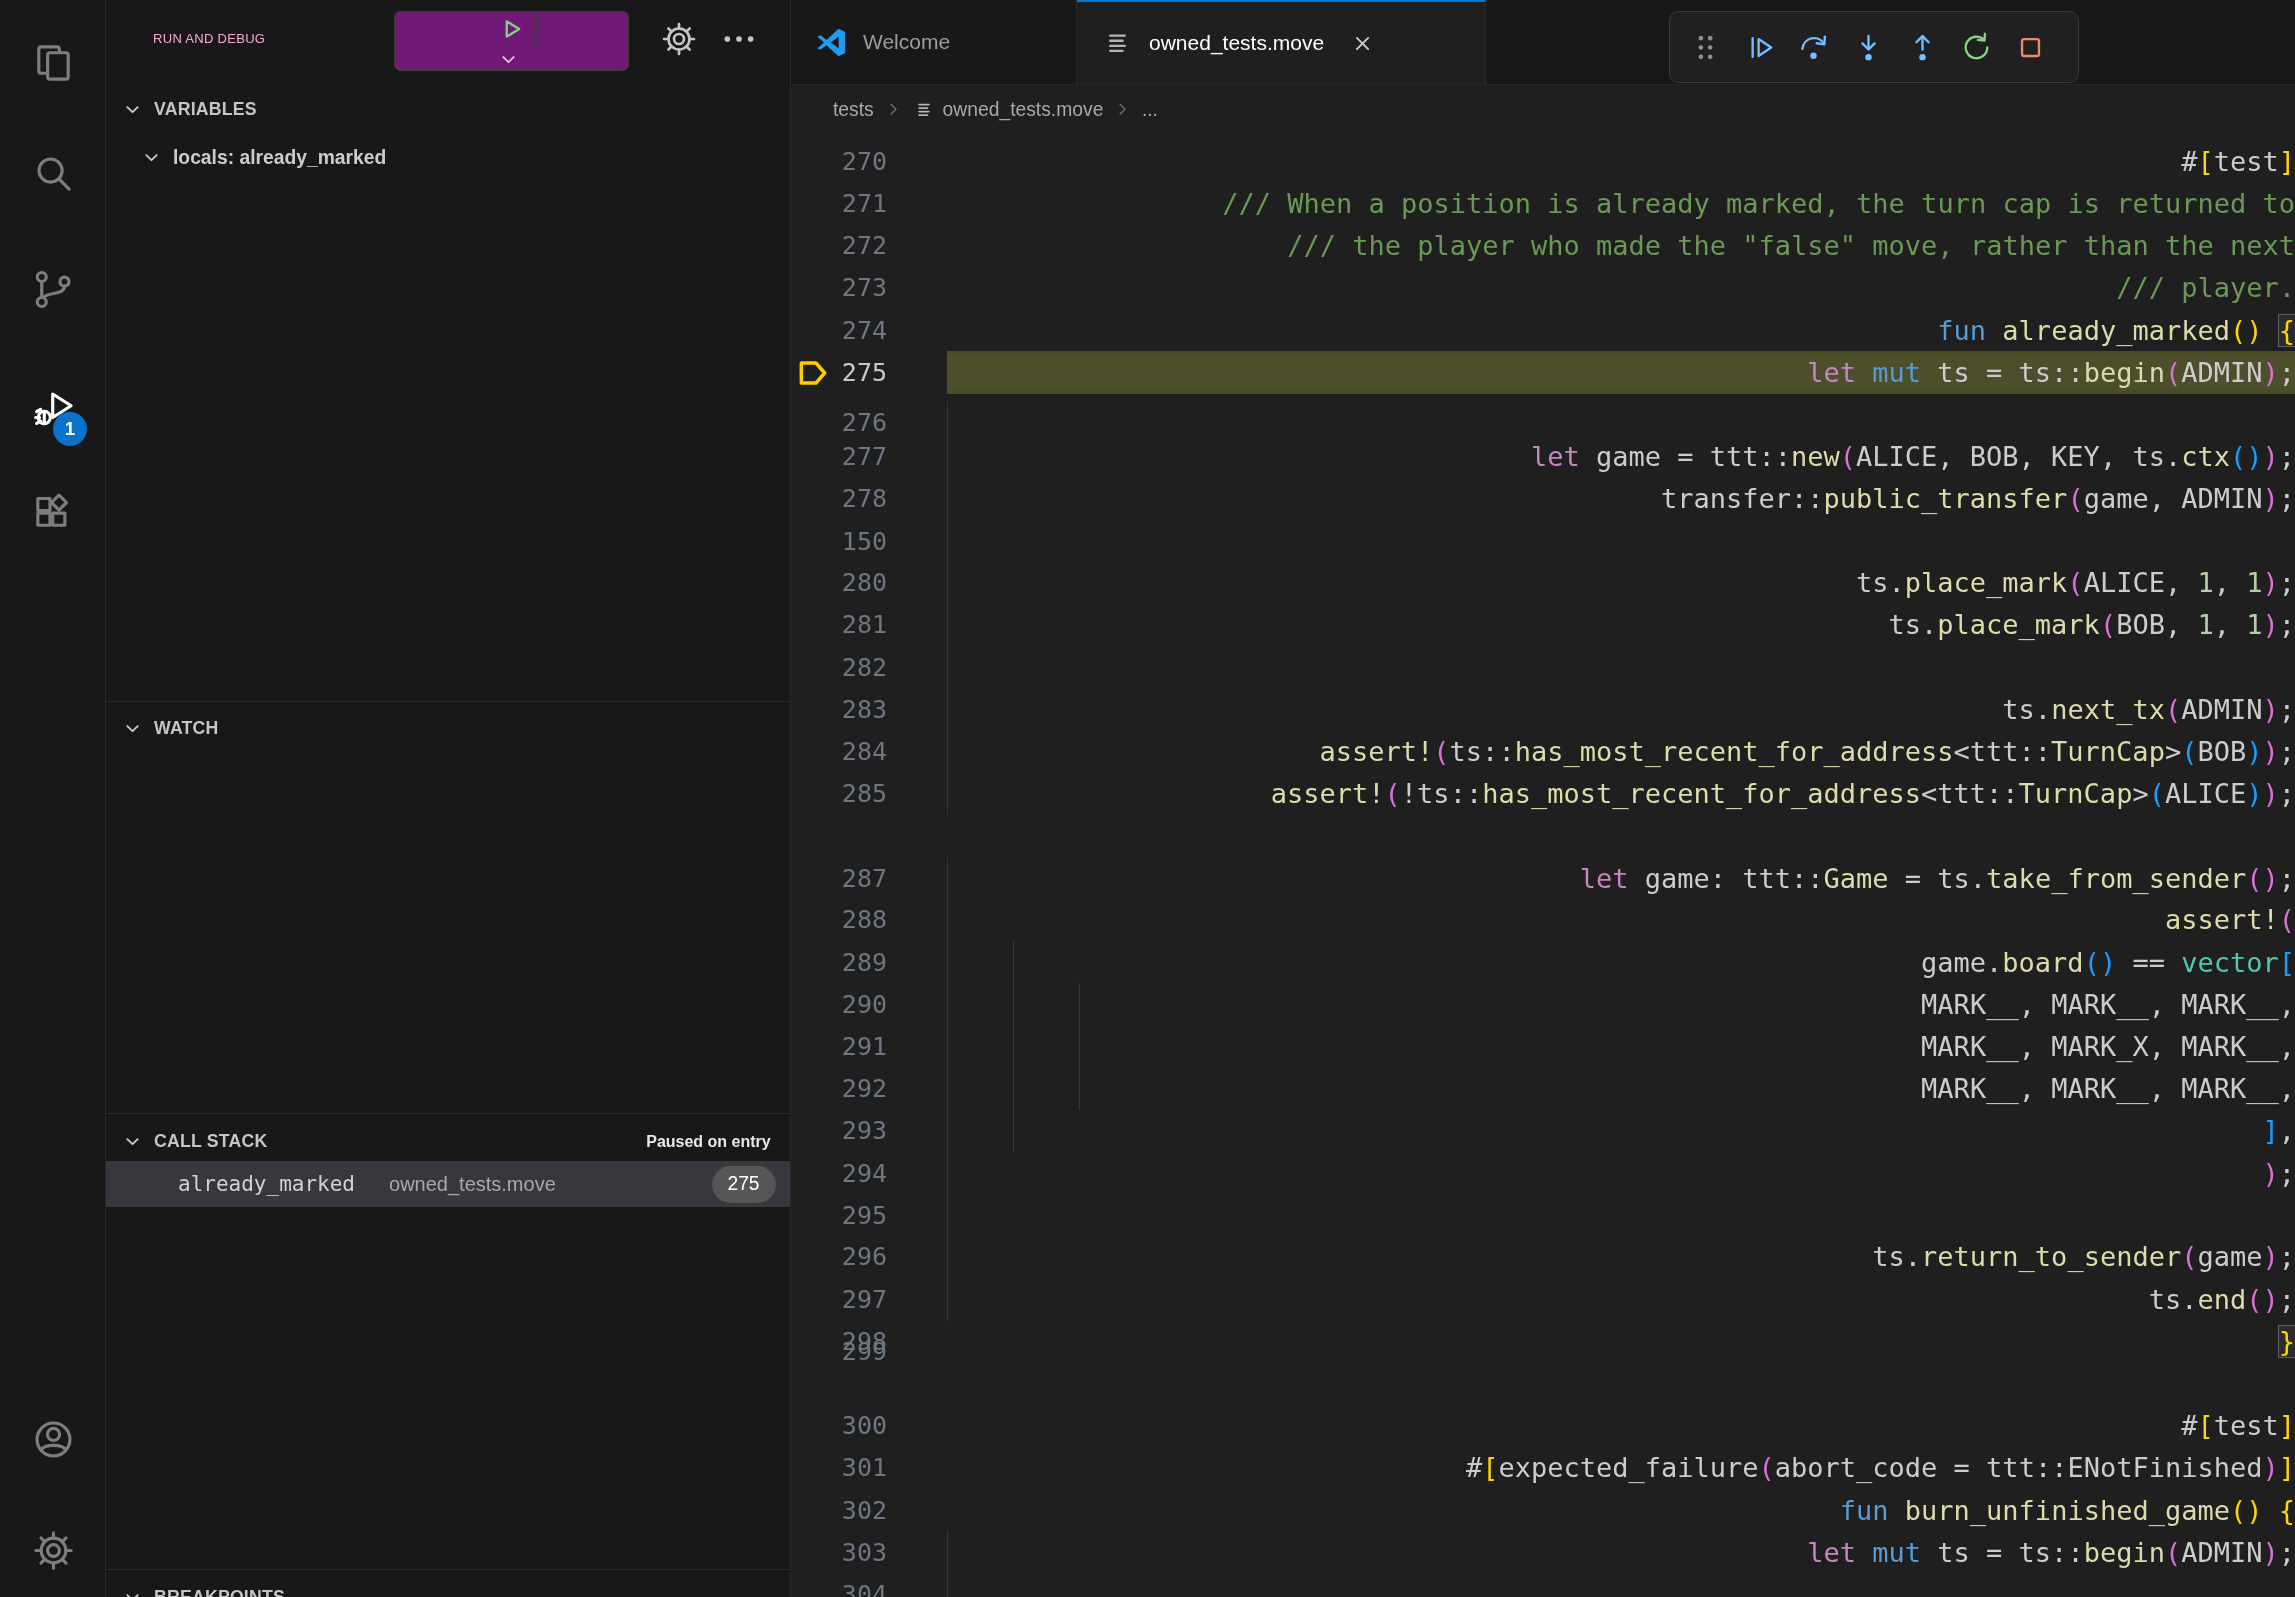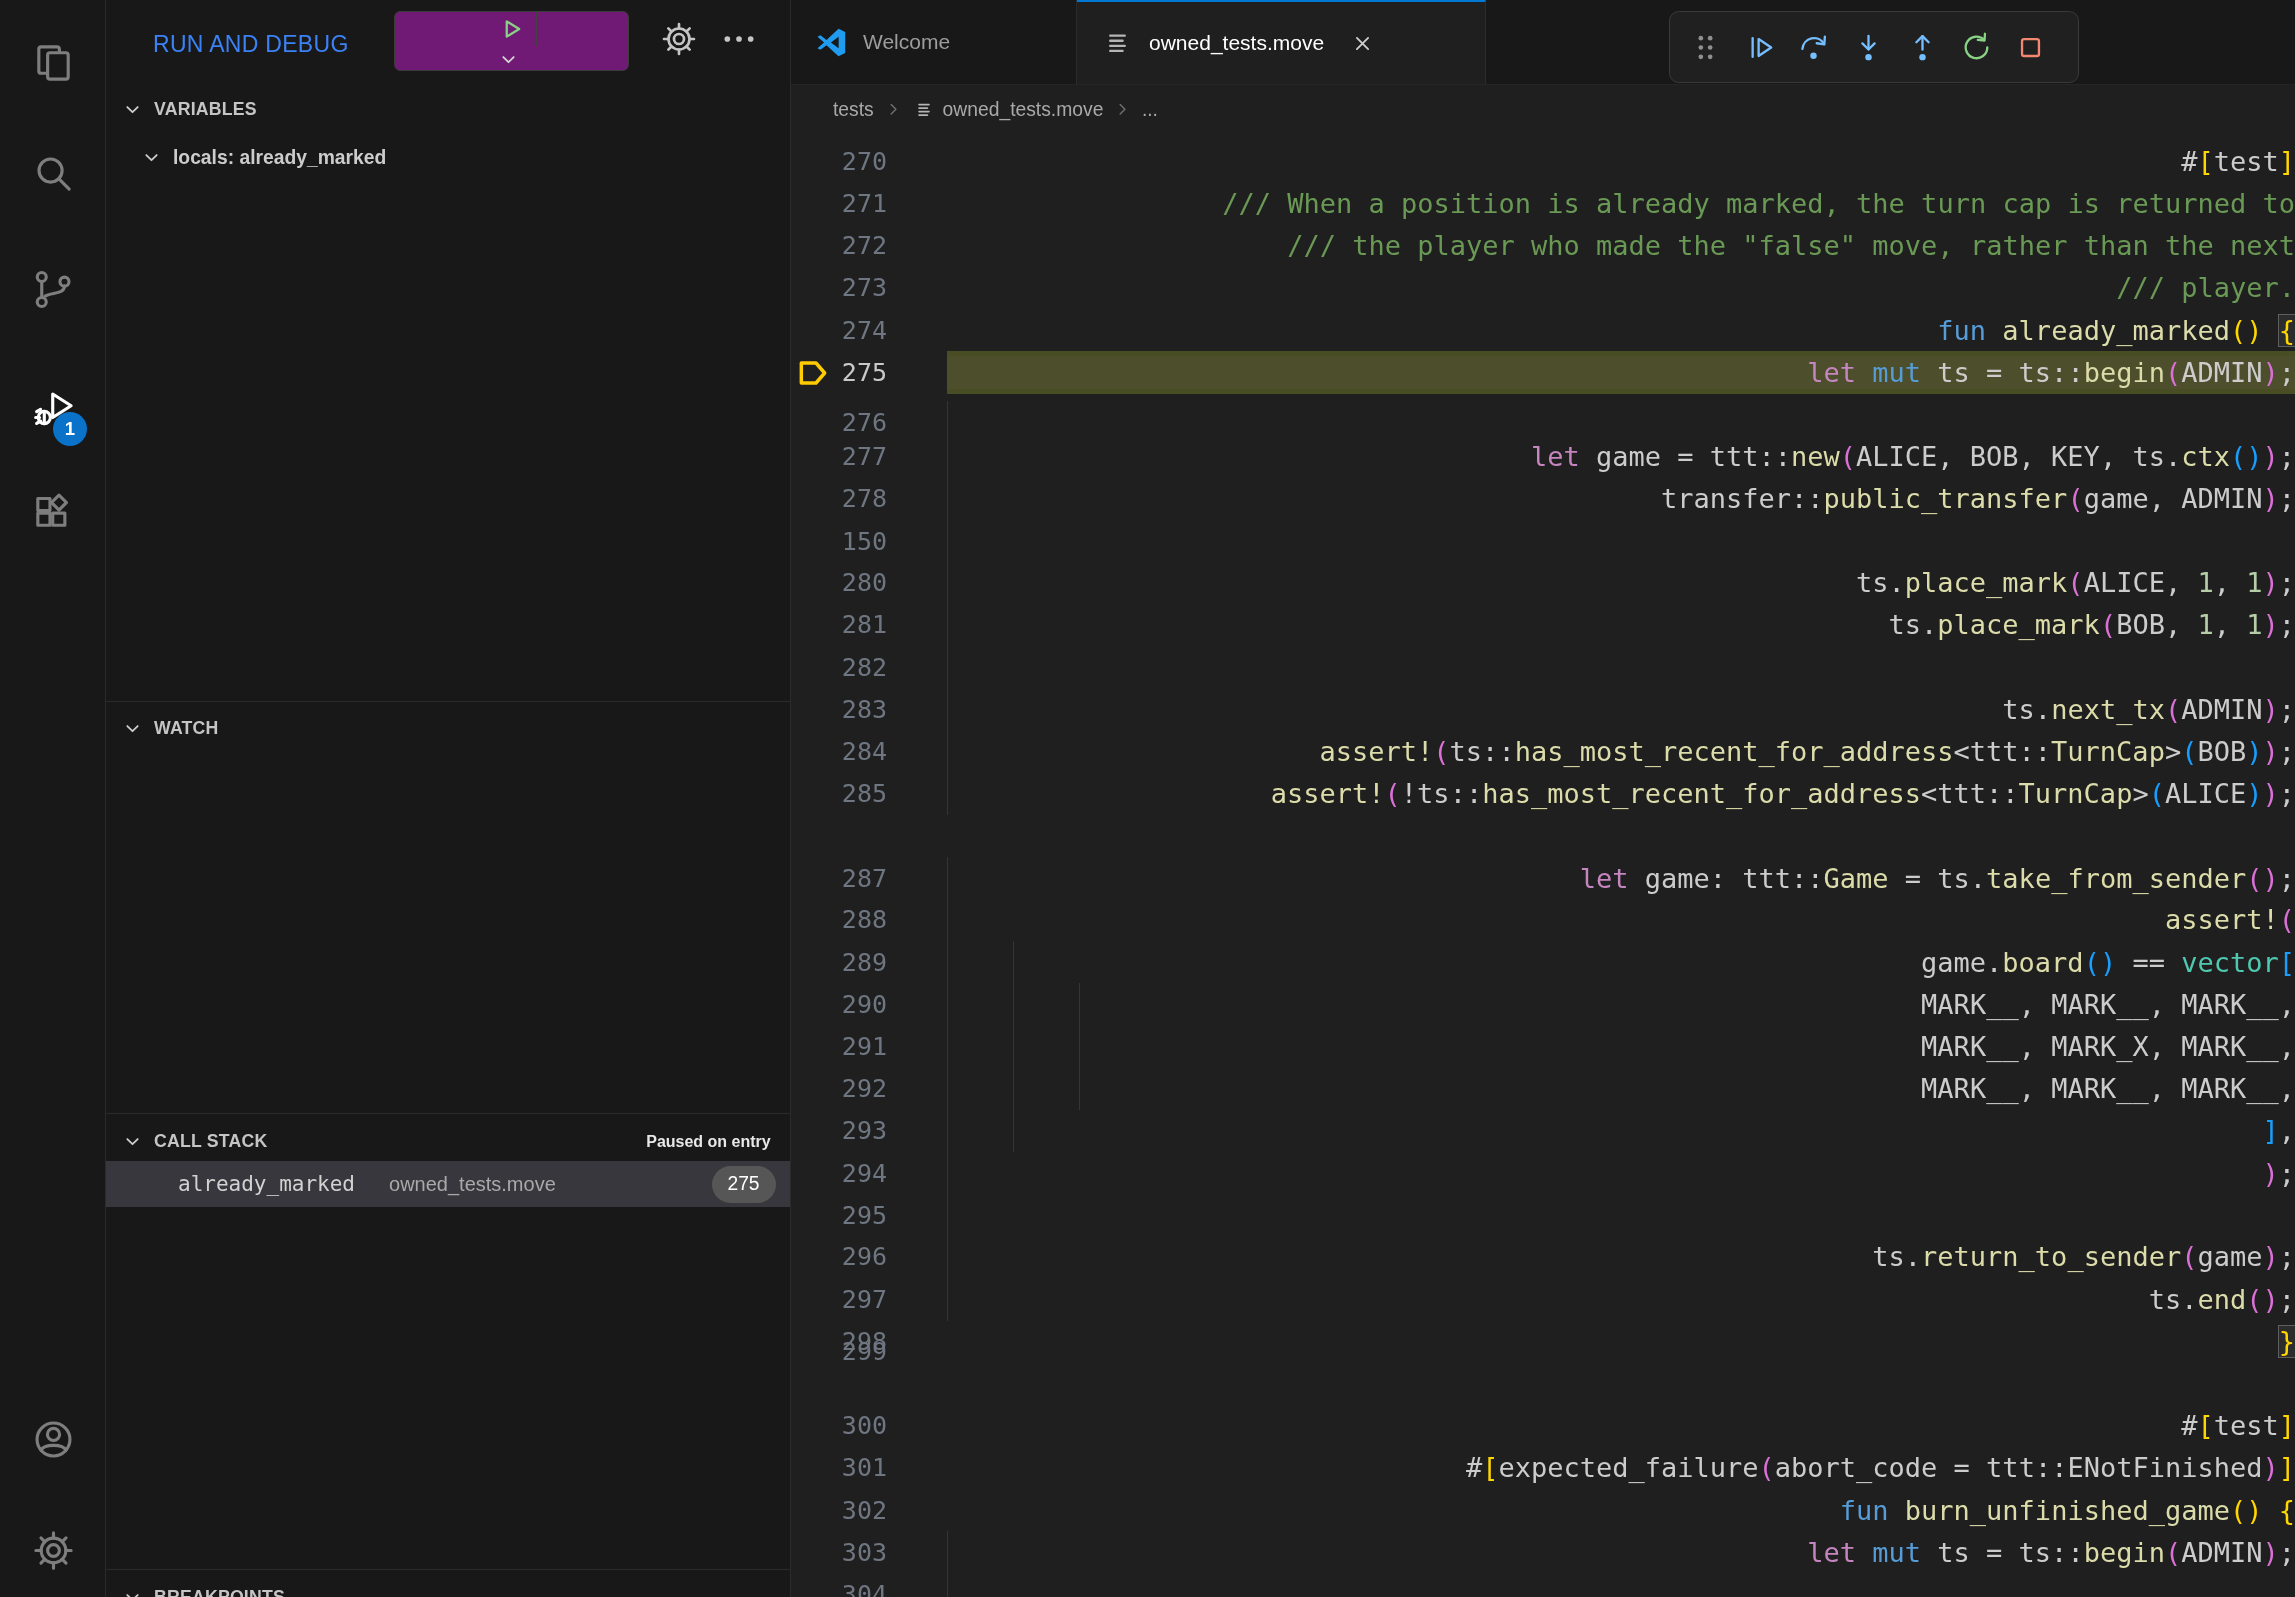--- a/index.html
+++ b/index.html
@@ -8,21 +8,21 @@
   svg{display:block;}
 
   
   .activitybar{position:absolute;left:0;top:0;width:105px;height:1597px;background:#181818;border-right:0.8px solid #2b2b2b;}
   .act-item{position:absolute;left:30px;width:47px;height:47px;cursor:pointer;}
   .act-badge{position:absolute;left:53px;top:412px;width:34px;height:34px;border-radius:50%;background:#0a72c9;
              color:#fff;font-size:18.5px;font-weight:700;display:flex;align-items:center;justify-content:center;}
 
   
   .sidebar{position:absolute;left:106px;top:0;width:684px;height:1597px;background:#181818;border-right:0.8px solid #2b2b2b;}
-  .sb-title{position:absolute;left:47px;top:31px;font-size:23px;font-weight:500;color:#3b82f6;letter-spacing:0.3px;}
+  .sb-title{position:absolute;left:47px;top:31px;font-size:13px;font-weight:500;color:#f9a8d4;letter-spacing:0.3px;}
   .cfg-dd{position:absolute;left:288px;top:10.5px;width:233px;height:58px;background:#701a75;border:0.8px solid #3c3c3c;
           border-radius:6.4px;display:flex;align-items:center;cursor:pointer;overflow:hidden;flex-direction:column;}
   .cfg-play{width:50px;display:flex;justify-content:center;border-right:0.8px solid #424242;height:100%;align-items:center;}
   .cfg-label{flex:1;padding-left:11.3px;font-size:19.3px;color:#e4e4e4;white-space:nowrap;overflow:hidden;}
   .cfg-chev{margin-right:6.4px;flex:none;}
   .hdr-ico{position:absolute;top:19.3px;width:40px;height:40px;cursor:pointer;}
   .sec-hd{position:absolute;left:0;width:684px;height:39px;display:flex;align-items:center;cursor:pointer;}
   .sec-chev{margin-left:13px;}
   .sec-lbl{margin-left:8px;font-size:17.7px;font-weight:700;color:#c5c5c5;letter-spacing:0.2px;}
   .sec-div{position:absolute;left:0;width:684px;height:0.8px;background:#2b2b2b;}

